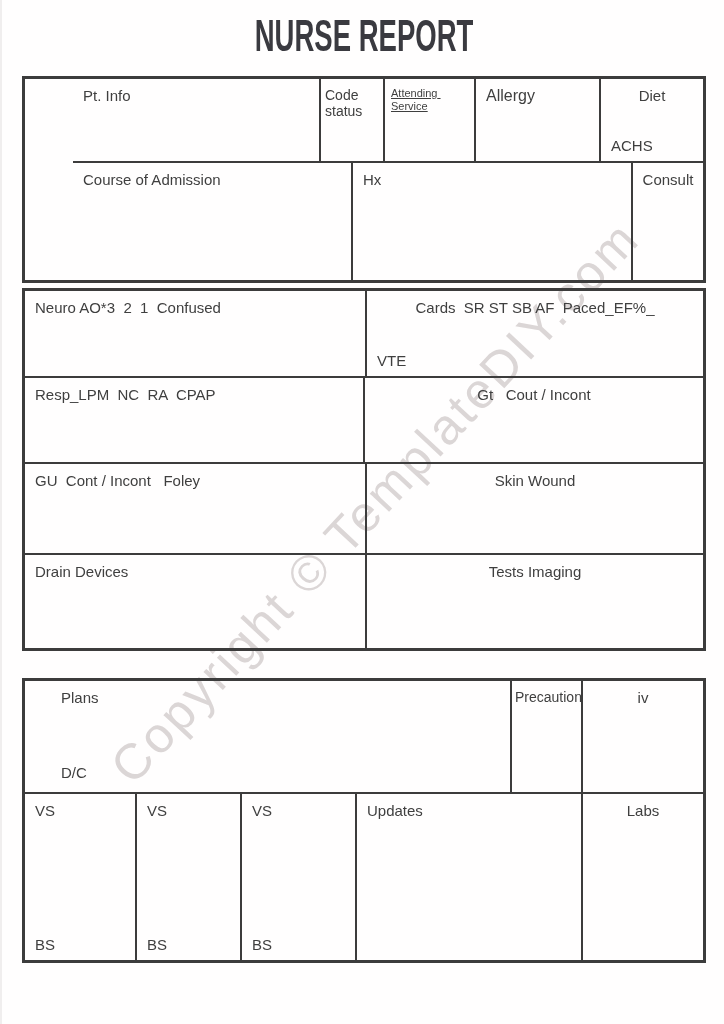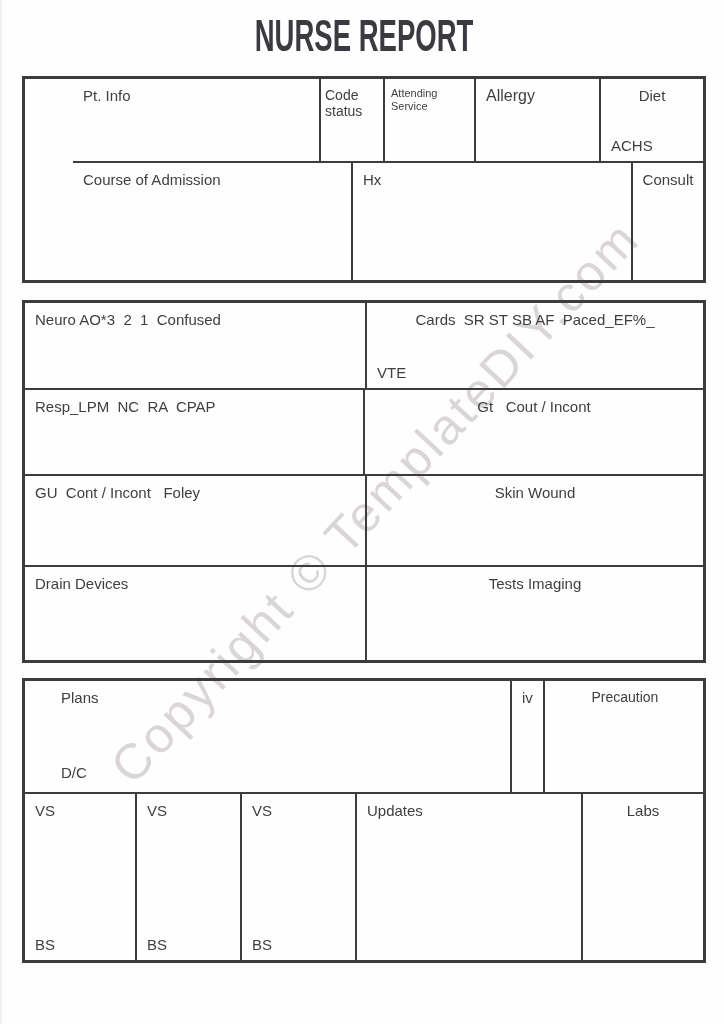--- a/index.html
+++ b/index.html
@@ -88,21 +88,21 @@
   <div class="watermark">Copyright © TemplateDIY.com</div>
 
   <div class="tbl" style="left:20px;top:76px;width:684px;height:207px;padding-left:48px;">
     <div class="row" style="height:84px;">
       <div class="cell" style="width:248px;">
         <span class="lbl">Pt. Info</span>
       </div>
       <div class="cell" style="width:64px;padding-left:4px;padding-right:2px;">
         <span class="lbl mid">Code status</span>
       </div>
-      <div class="cell" style="width:91px;padding-left:6px;">
+      <div class="cell" style="width:91px;padding-left:6px;text-decoration:underline;">
         <span class="lbl small">Attending Service</span>
       </div>
       <div class="cell" style="width:125px;">
         <span class="lbl big">Allergy</span>
       </div>
       <div class="cell">
         <span class="lbl">Diet</span>
         <span class="lbl bottom">ACHS</span>
       </div>
     </div>
@@ -112,21 +112,21 @@
       </div>
       <div class="cell" style="width:280px;">
         <span class="lbl">Hx</span>
       </div>
       <div class="cell">
         <span class="lbl">Consult</span>
       </div>
     </div>
   </div>
 
-  <div class="tbl" style="left:20px;top:300px;width:684px;height:363px;">
+  <div class="tbl" style="left:20px;top:288px;width:684px;height:363px;">
     <div class="row" style="height:87px;">
       <div class="cell" style="width:342px;">
         <span class="lbl">Neuro AO*3  2  1  Confused</span>
       </div>
       <div class="cell">
         <span class="lbl">Cards  SR ST SB AF  Paced_EF%_</span>
         <span class="lbl bottom">VTE</span>
       </div>
     </div>
     <div class="row" style="height:86px;">
@@ -154,25 +154,25 @@
       </div>
     </div>
   </div>
 
   <div class="tbl" style="left:20px;top:678px;width:684px;height:285px;">
     <div class="row" style="height:113px;">
       <div class="cell" style="width:487px;padding-bottom:11px;padding-left:36px;">
         <span class="lbl">Plans</span>
         <span class="lbl bottom">D/C</span>
       </div>
+      <div class="cell" style="width:71px;padding-left:3px;padding-right:1px;">
+        <span class="lbl mid">Precaution</span>
+      </div>
       <div class="cell">
         <span class="lbl">iv</span>
-      </div>
-      <div class="cell" style="width:71px;padding-left:3px;padding-right:1px;">
-        <span class="lbl mid">Precaution</span>
       </div>
     </div>
     <div class="row">
       <div class="cell" style="width:112px;">
         <span class="lbl">VS</span>
         <span class="lbl bottom">BS</span>
       </div>
       <div class="cell" style="width:105px;">
         <span class="lbl">VS</span>
         <span class="lbl bottom">BS</span>

